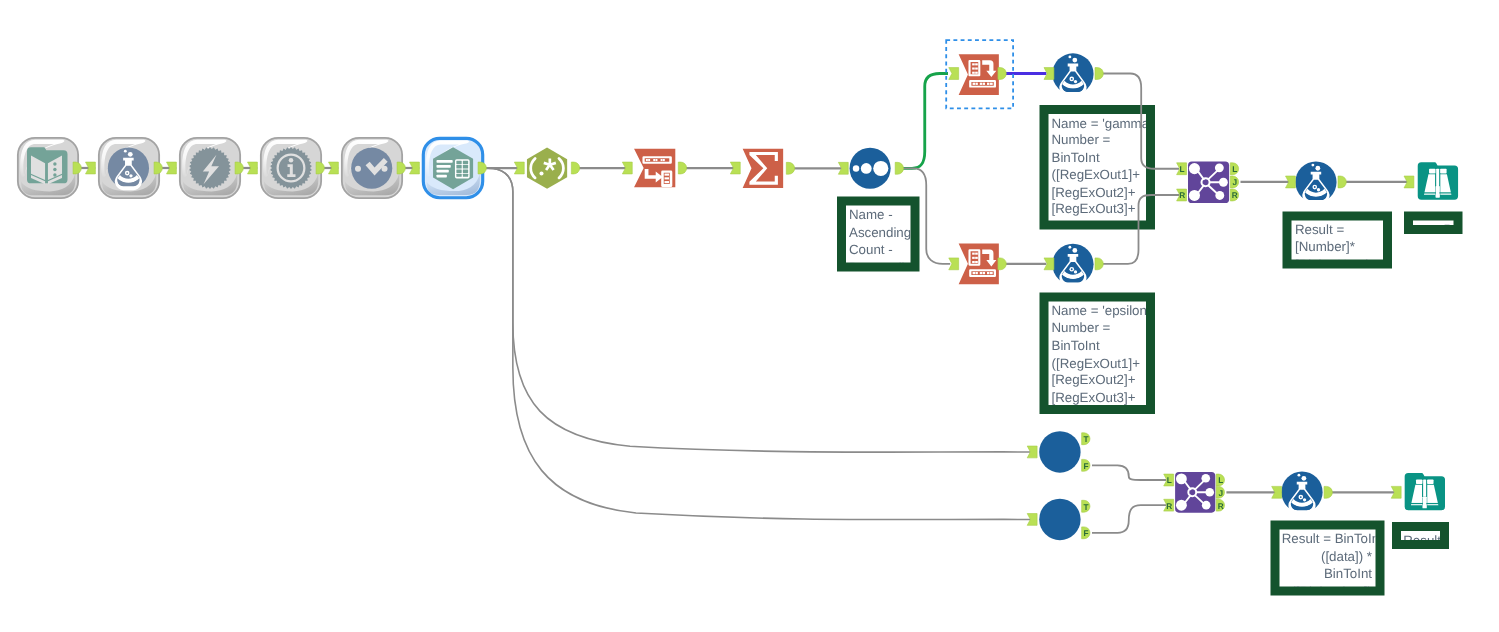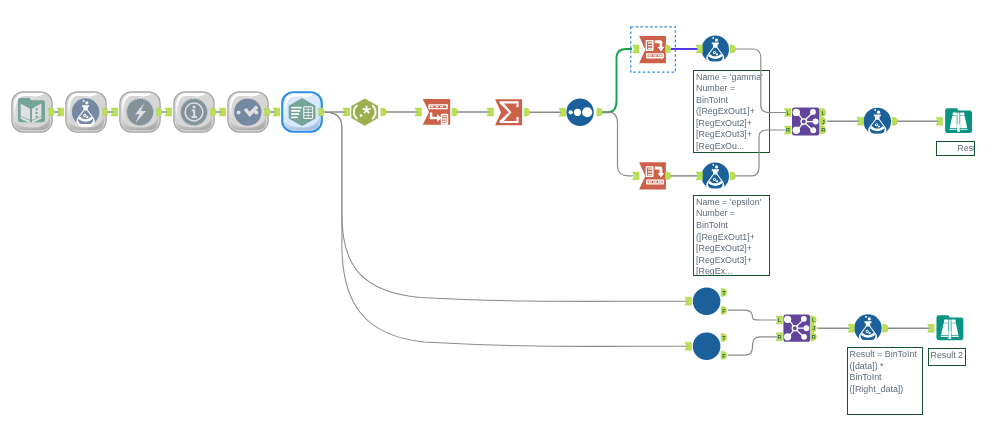--- a/index.html
+++ b/index.html
@@ -3,21 +3,21 @@
 <meta charset="utf-8">
 <title>Workflow Canvas</title>
 <style>
   html,body{margin:0;padding:0;background:#ffffff;}
   body{width:999px;height:421px;overflow:hidden;font-family:"Liberation Sans",sans-serif;
        -webkit-font-smoothing:antialiased;}
   #canvas{position:relative;width:999px;height:421px;background:#ffffff;}
   svg.layer{position:absolute;left:0;top:0;width:999px;height:421px;overflow:visible;}
   #wires{z-index:2}
   #nodes{z-index:3}
-  .annot{position:absolute;background:#ffffff;border:1px solid #14532d;box-sizing:border-box;
+  .annot{position:absolute;background:#ffffff;border:6px solid #14532d;box-sizing:border-box;
          font-family:"Liberation Sans",sans-serif;font-size:8.9px;line-height:11.55px;
          color:#5d6b7a;padding:1px 2px;white-space:pre;z-index:1;overflow:hidden;}
 </style>
 </head>
 <body>
 
 <div id="canvas">
 
   <svg class="layer" id="wires" viewBox="0 0 999 421">
     <g fill="none" stroke="#8b8b8b" stroke-width="1.5">
@@ -501,33 +501,40 @@
       <text x="813.8" y="322.2">L</text>
       <text x="813.8" y="330.4">J</text>
       <text x="813.8" y="339.0">R</text>
       <text x="724.0" y="294.9">T</text>
       <text x="724.0" y="312.6">F</text>
       <text x="724.0" y="339.9">T</text>
       <text x="724.0" y="357.6">F</text>
     </g>
   </svg>
 
+  <div class="annot" style="left:558px;top:131.4px;width:55px;height:50px;">Name -
+Ascending
+Count -
+Descending</div>
   <div class="annot" style="left:693px;top:69.5px;width:77px;height:83px;">Name = 'gamma'
 Number =
 BinToInt
 ([RegExOut1]+
 [RegExOut2]+
 [RegExOut3]+
 [RegExOu...</div>
   <div class="annot" style="left:693px;top:194.9px;width:76.5px;height:81px;">Name = 'epsilon'
 Number =
 BinToInt
 ([RegExOut1]+
 [RegExOut2]+
 [RegExOut3]+
 [RegEx...</div>
+  <div class="annot" style="left:855.3px;top:140.8px;width:72.6px;height:38.4px;">Result =
+[Number]*
+[Right_Number]</div>
   <div class="annot" style="left:936.3px;top:140.9px;width:39px;height:15.6px;padding-left:20px;">Result 1</div>
-  <div class="annot" style="left:846.5px;top:347px;width:76.2px;height:68px;">Result = BinToInt
+  <div class="annot" style="left:846.5px;top:347px;width:76.2px;height:50px;text-align:right;">Result = BinToInt
 ([data]) *
 BinToInt
 ([Right_data])</div>
   <div class="annot" style="left:927.5px;top:347.7px;width:38.5px;height:18px;">Result 2</div>
 </div>
 
 </body></html>

